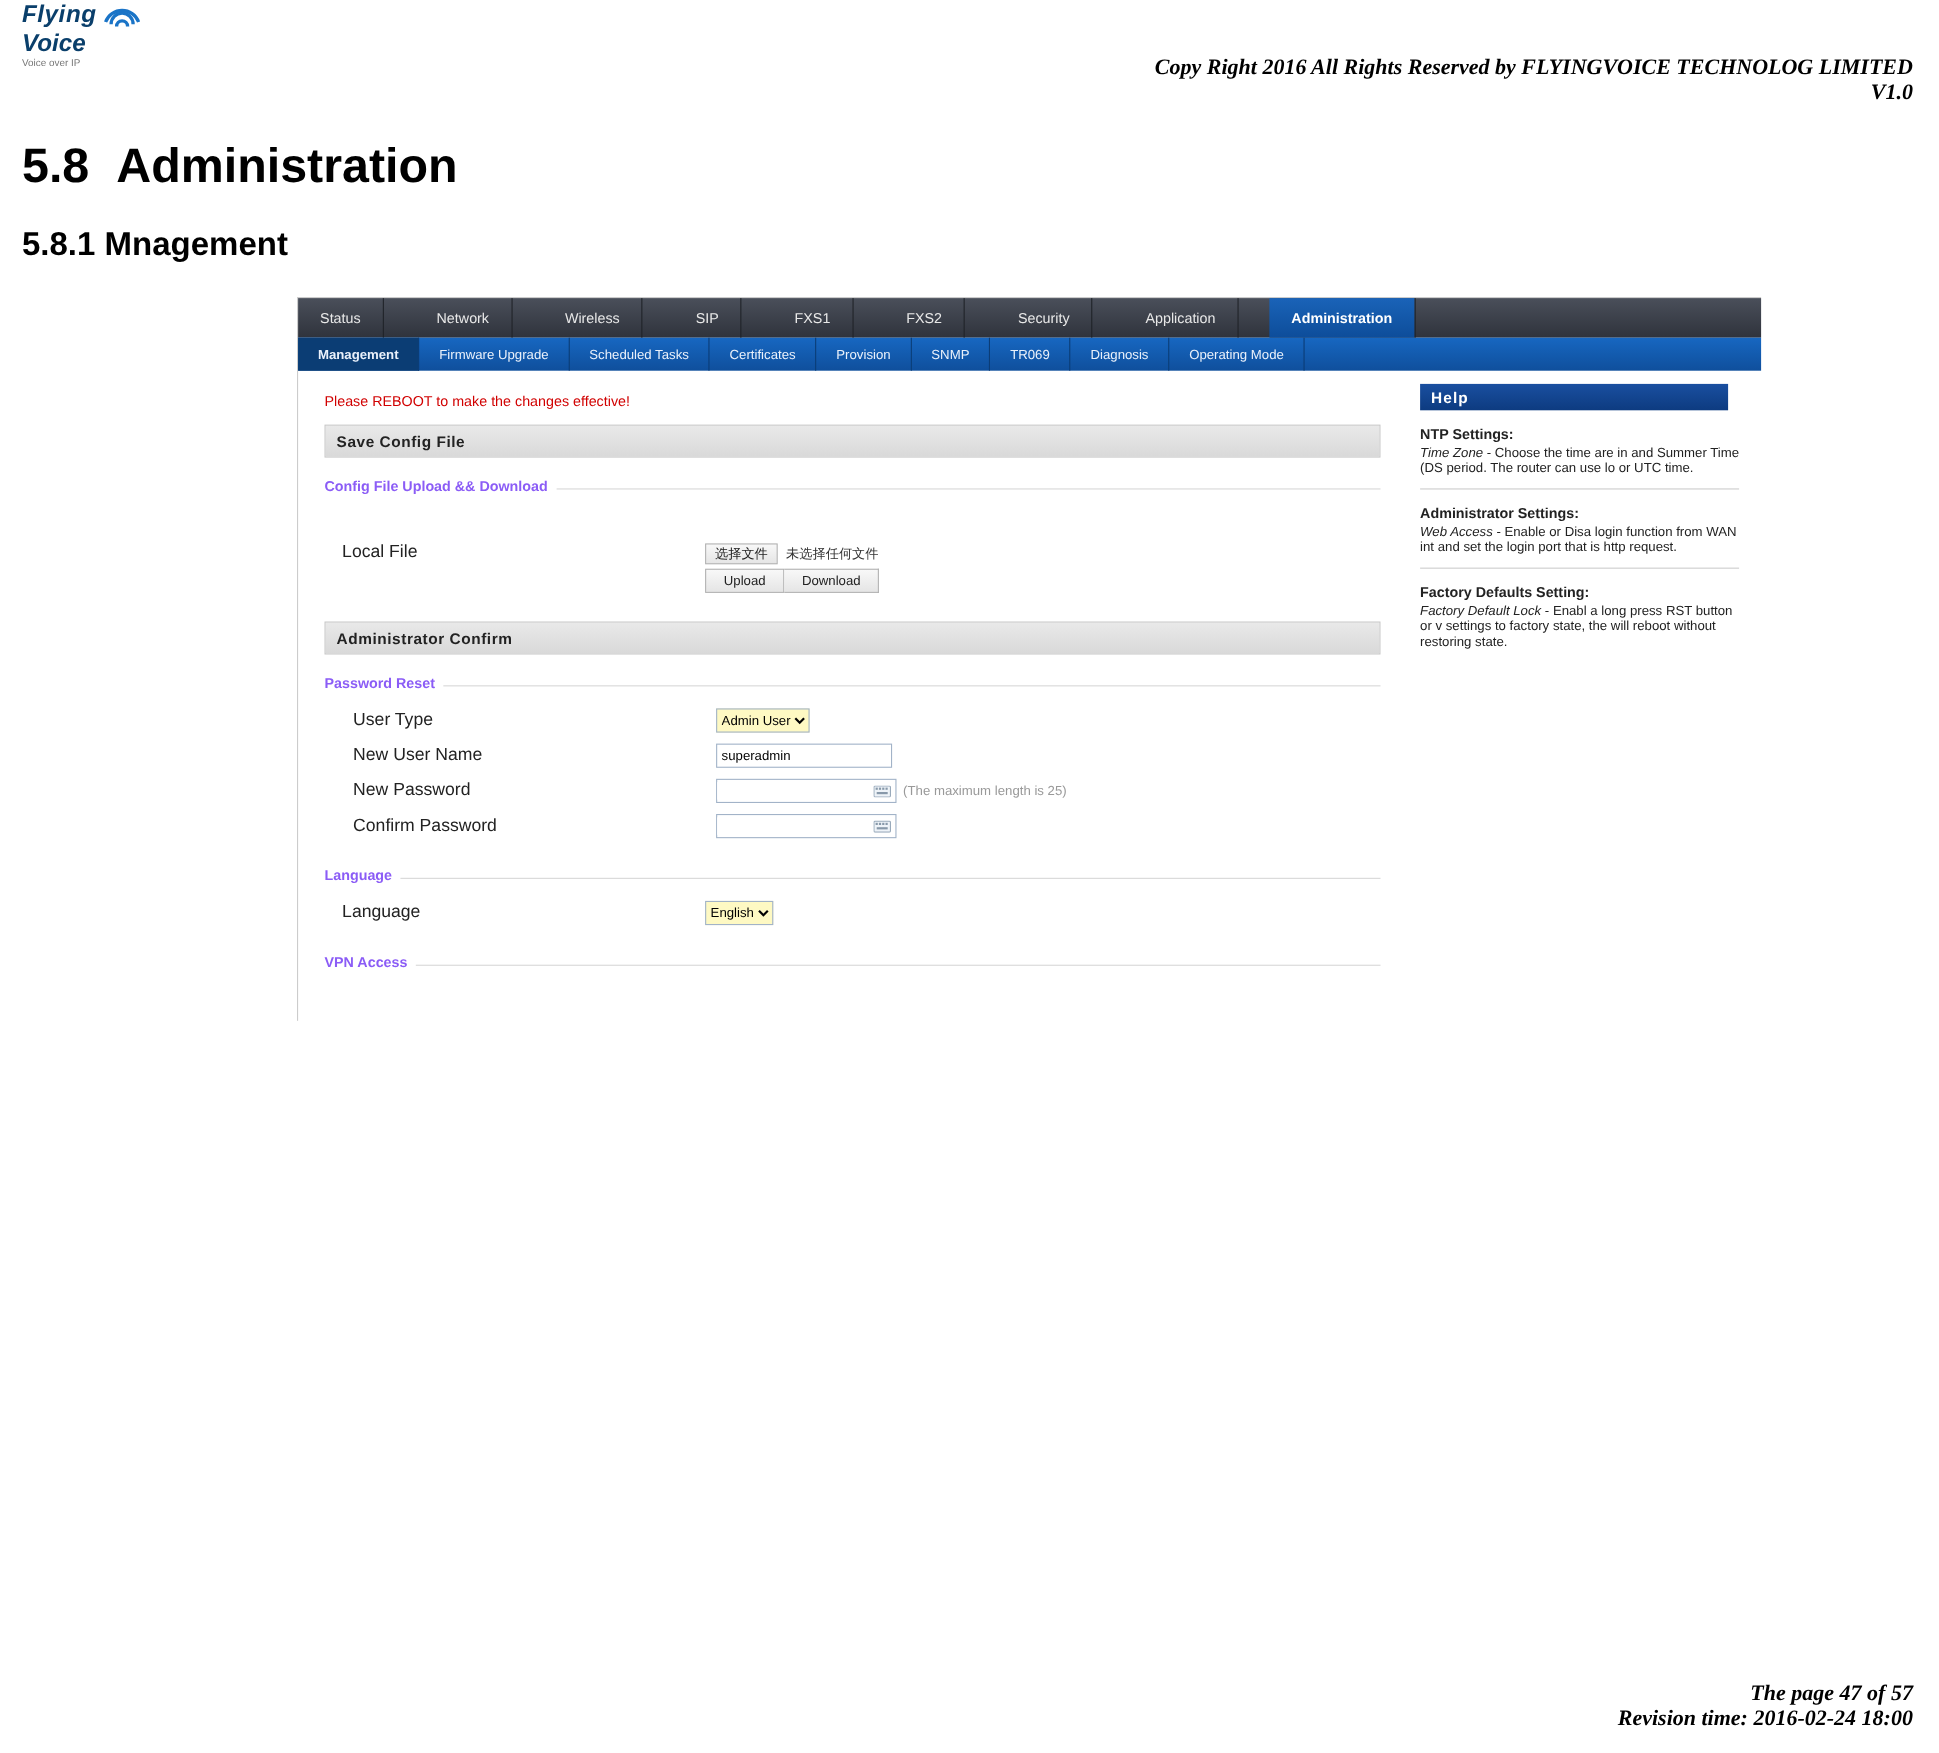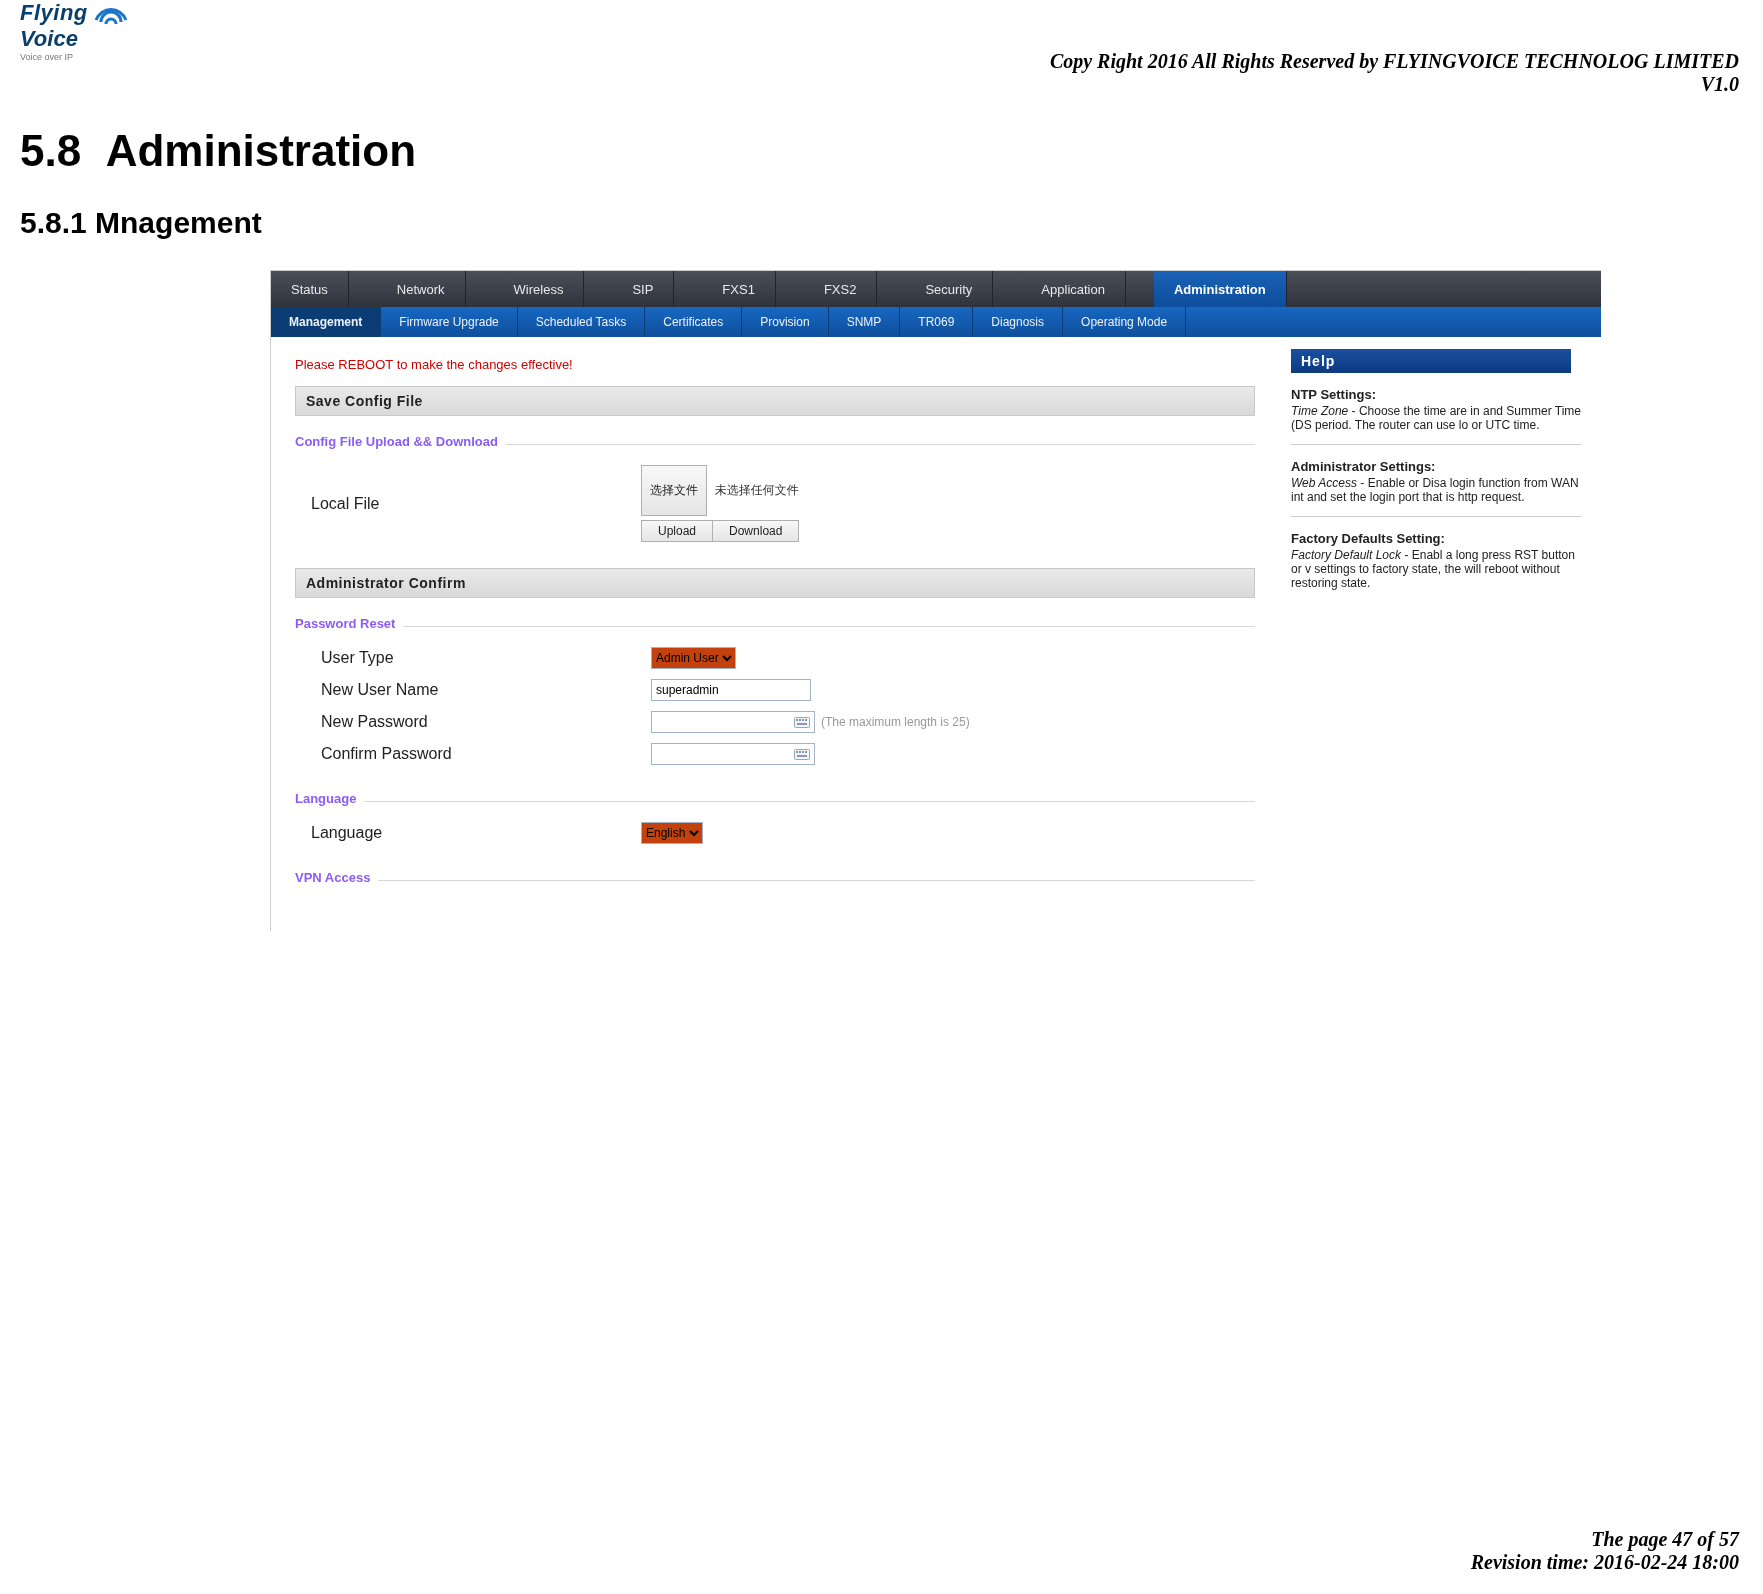--- a/index.html
+++ b/index.html
@@ -23,25 +23,25 @@
   .tabs2 .tab.active{background:#0b3d74;font-weight:bold;}
   .content-row{display:flex;}
   .main{flex:1;padding:20px 24px 30px 24px;font:13px Arial;color:#222;}
   .notice{color:#d10000;font-size:13px;margin-bottom:14px;}
   .bar{background:linear-gradient(#e9e9e9,#d9d9d9);border:1px solid #c8c8c8;padding:6px 10px;font-weight:bold;font-size:14px;color:#222;letter-spacing:.5px;margin-bottom:18px;}
   .fs-head{color:#8b5cf6;font-weight:bold;font-size:13px;margin-bottom:6px;}
   .hr-wrap{display:flex;align-items:center;gap:8px;margin-bottom:10px;}
   .hr-line{flex:1;height:1px;background:#d8d8d8;}
   .field-row{display:flex;align-items:center;margin:6px 0 10px 10px;}
   .field-label{width:330px;color:#222;font-size:16px;}
-  .filebtn{display:inline-block;border:1px solid #b0b0b0;background:linear-gradient(#f8f8f8,#e5e5e5);font:12px Arial;padding:16px 8px;}
+  .filebtn{display:inline-block;border:1px solid #b0b0b0;background:linear-gradient(#f8f8f8,#e5e5e5);font:12px Arial;padding:0 8px;margin-top:29px;}
   .filetext{display:inline-block;font:12px Arial;color:#333;margin-left:4px;}
   .btngroup{margin-top:4px;}
   .btngroup .minibtn{display:inline-block;border:1px solid #b0b0b0;background:linear-gradient(#f8f8f8,#e5e5e5);font:12px Arial;padding:3px 16px;}
-  .sel{font:12px Arial;border:1px solid #a2b3c8;background:#c2410c;height:22px;}
+  .sel{font:12px Arial;border:1px solid #a2b3c8;background:#fef9c3;height:22px;}
   .txtin{font:12px Arial;border:1px solid #a2b3c8;height:18px;padding:1px 4px;width:150px;}
   .pwd-wrap{display:inline-flex;align-items:center;border:1px solid #a2b3c8;height:20px;background:#fff;}
   .pwd-wrap input{border:none;outline:none;font:12px Arial;height:16px;width:130px;padding:0 4px;}
   .kbd-icon{width:18px;height:14px;margin:0 3px;display:inline-flex;align-items:center;justify-content:center;}
   .kbd-icon svg{display:block;}
   .hint{color:#999;font-size:12px;margin-left:6px;}
   .fieldset{margin-bottom:26px;}
   .indent{margin-left:16px;}
   .help-panel{width:310px;padding:12px 0 0 12px;font:12px Arial;color:#222;overflow:hidden;}
   .help-head{background:linear-gradient(#1a4fa0,#0d3b80);color:#fff;font-weight:bold;font-size:14px;padding:4px 10px;width:260px;letter-spacing:1px;}

